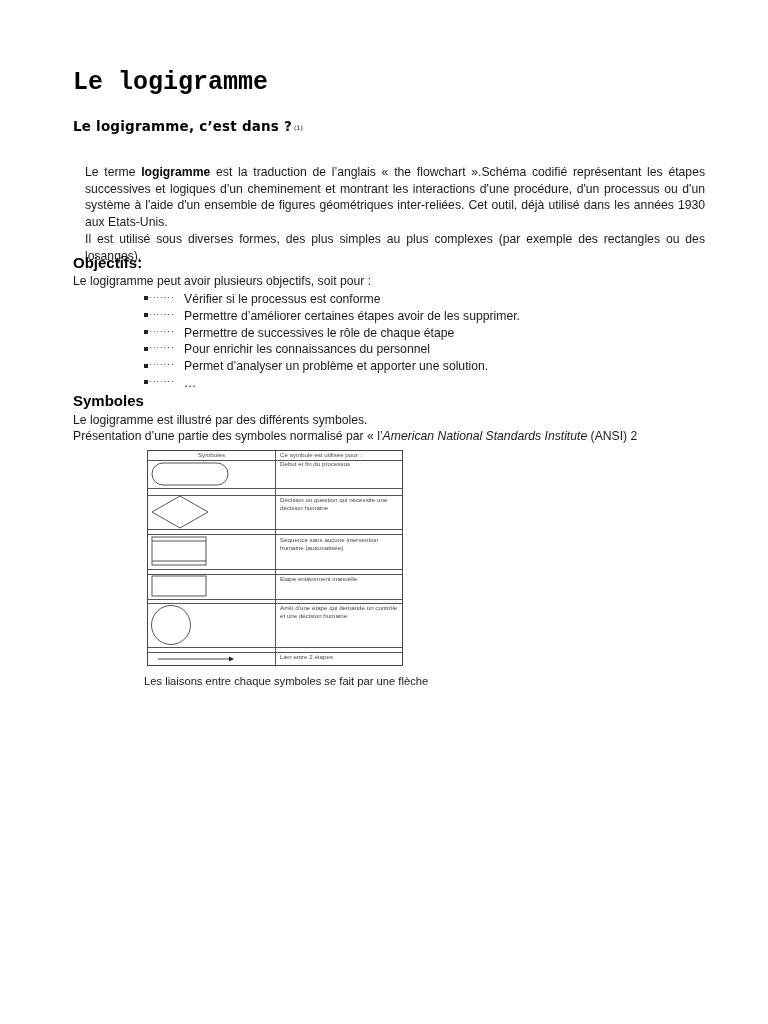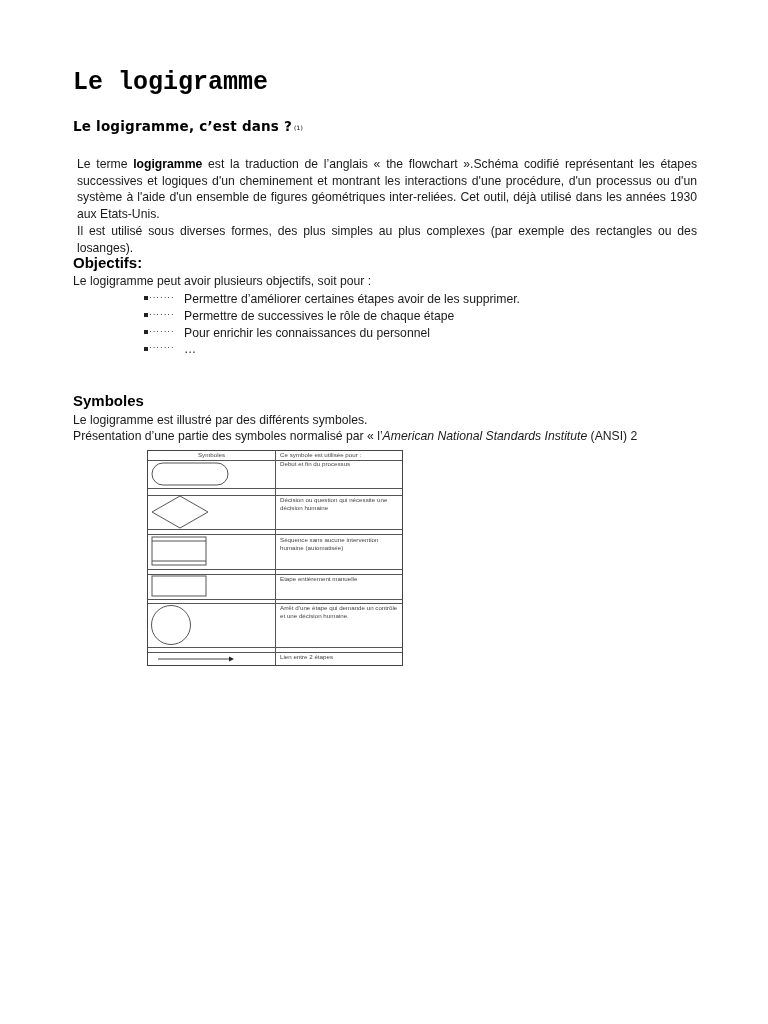--- a/index.html
+++ b/index.html
@@ -2,21 +2,21 @@
 <html><head>
 <meta charset="utf-8">
 <style>
   html, body { margin:0; padding:0; background:#ffffff; }
   body { width:768px; height:1024px; position:relative; overflow:hidden; color:#111; }
   .page { position:absolute; left:0; top:0; width:768px; height:1024px; }
   .title { position:absolute; left:73px; top:68px; font-family:Liberation Mono, monospace; font-weight:bold; font-size:25px; line-height:30px; color:#000; margin:0; }
   .byline { position:absolute; left:73px; top:96px; font-family:"Liberation Serif", serif; font-size:15px; line-height:18px; color:#111; }
   .h-quoi { position:absolute; left:73px; top:117px; font-family:"DejaVu Sans", sans-serif; font-weight:bold; font-size:13.5px; line-height:18px; color:#000; letter-spacing:0.2px; }
   .h-quoi sup { font-size:6px; font-weight:normal; vertical-align:baseline; position:relative; top:-1px; margin-left:2px; }
-  .para { position:absolute; left:73px; width:620px; font-family:"Liberation Sans", sans-serif; font-size:12.2px; line-height:16.5px; color:#1a1a1a; text-align:justify; margin:4px; }
+  .para { position:absolute; left:73px; width:620px; font-family:"Liberation Sans", sans-serif; font-size:12.2px; line-height:16.5px; color:#1a1a1a; text-align:justify; margin:12px; }
   .para b { color:#000; }
   .h2 { position:absolute; left:73px; font-family:"Liberation Sans", sans-serif; font-weight:bold; font-size:15px; line-height:18px; color:#000; }
   .line { position:absolute; left:73px; font-family:"Liberation Sans", sans-serif; font-size:12.2px; line-height:16px; color:#1a1a1a; white-space:nowrap; }
   .bullets { position:absolute; left:144px; top:291px; margin:0; padding:0; list-style:none; }
   .bullets li { height:16.8px; font-family:"Liberation Sans", sans-serif; font-size:12.2px; line-height:16.8px; color:#1a1a1a; white-space:nowrap; }
   .bullets .mark { display:inline-block; width:40px; font-size:10px; color:#222; letter-spacing:0; }
   .bullets .sq { display:inline-block; width:4px; height:4px; background:#222; vertical-align:middle; margin-right:1px; position:relative; top:-2px; }
   .bullets .dots { display:inline-block; vertical-align:middle; position:relative; top:-2px; letter-spacing:1px; font-size:8px; }
   .ital { font-style:italic; }
   
@@ -39,23 +39,25 @@
   <div class="h-quoi"><span>Le logigramme, c’est dans ?</span><sup>(1)</sup></div>
 
   <p class="para" style="top:152px;"><span>Le terme </span><b>logigramme</b><span> est la traduction de l’anglais « the flowchart ».Schéma codifié représentant les étapes successives et logiques d'un cheminement et montrant les interactions d'une procédure, d'un processus ou d'un système à l'aide d'un ensemble de figures géométriques inter-reliées. Cet outil, déjà utilisé dans les années 1930 aux Etats-Unis.</span></p>
 
   <p class="para" style="top:219px;">Il est utilisé sous diverses formes, des plus simples au plus complexes (par exemple des rectangles ou des losanges).</p>
 
   <div class="h2" style="top:254px;">Objectifs:</div>
   <div class="line" style="top:273px;">Le logigramme peut avoir plusieurs objectifs, soit pour :</div>
 
   <ul class="bullets">
+    <li><span class="mark"><span class="sq"></span><span class="dots">·······</span></span><span>Vérifier si le processus est conforme</span></li>
     <li><span class="mark"><span class="sq"></span><span class="dots">·······</span></span><span>Permettre d’améliorer certaines étapes avoir de les supprimer.</span></li>
     <li><span class="mark"><span class="sq"></span><span class="dots">·······</span></span><span>Permettre de successives le rôle de chaque étape</span></li>
     <li><span class="mark"><span class="sq"></span><span class="dots">·······</span></span><span>Pour enrichir les connaissances du personnel</span></li>
+    <li><span class="mark"><span class="sq"></span><span class="dots">·······</span></span><span>Permet d’analyser un problème et apporter une solution.</span></li>
     <li><span class="mark"><span class="sq"></span><span class="dots">·······</span></span><span>…</span></li>
   </ul>
 
   <div class="h2" style="top:392px;">Symboles</div>
   <div class="line" style="top:412px;">Le logigramme est illustré par des différents symboles.</div>
   <div class="line" style="top:428px;"><span>Présentation d’une partie des symboles normalisé par « l’</span><span class="ital">American National Standards Institute</span><span> (ANSI) 2</span></div>
 
   <div class="symtable">
     <div class="vline"></div>
     <div class="hline" style="top:9px;"></div>
@@ -100,14 +102,15 @@
     </svg>
     <div class="cell-text" style="top:153px;">Arrêt d’une étape qui demande un contrôle et une décision humaine.</div>
 
     <svg class="shape" style="left:8px; top:203px;" width="80" height="10">
       <line x1="2" y1="5" x2="76" y2="5" stroke="#444" stroke-width="1"></line>
       <polygon points="78,5 73,2.5 73,7.5" fill="#222"></polygon>
     </svg>
     <div class="cell-text" style="top:202px;">Lien entre 2 étapes</div>
   </div>
 
+  <div class="footnote">Les liaisons entre chaque symboles se fait par une flèche</div>
 
 </div>
 
 </body></html>

